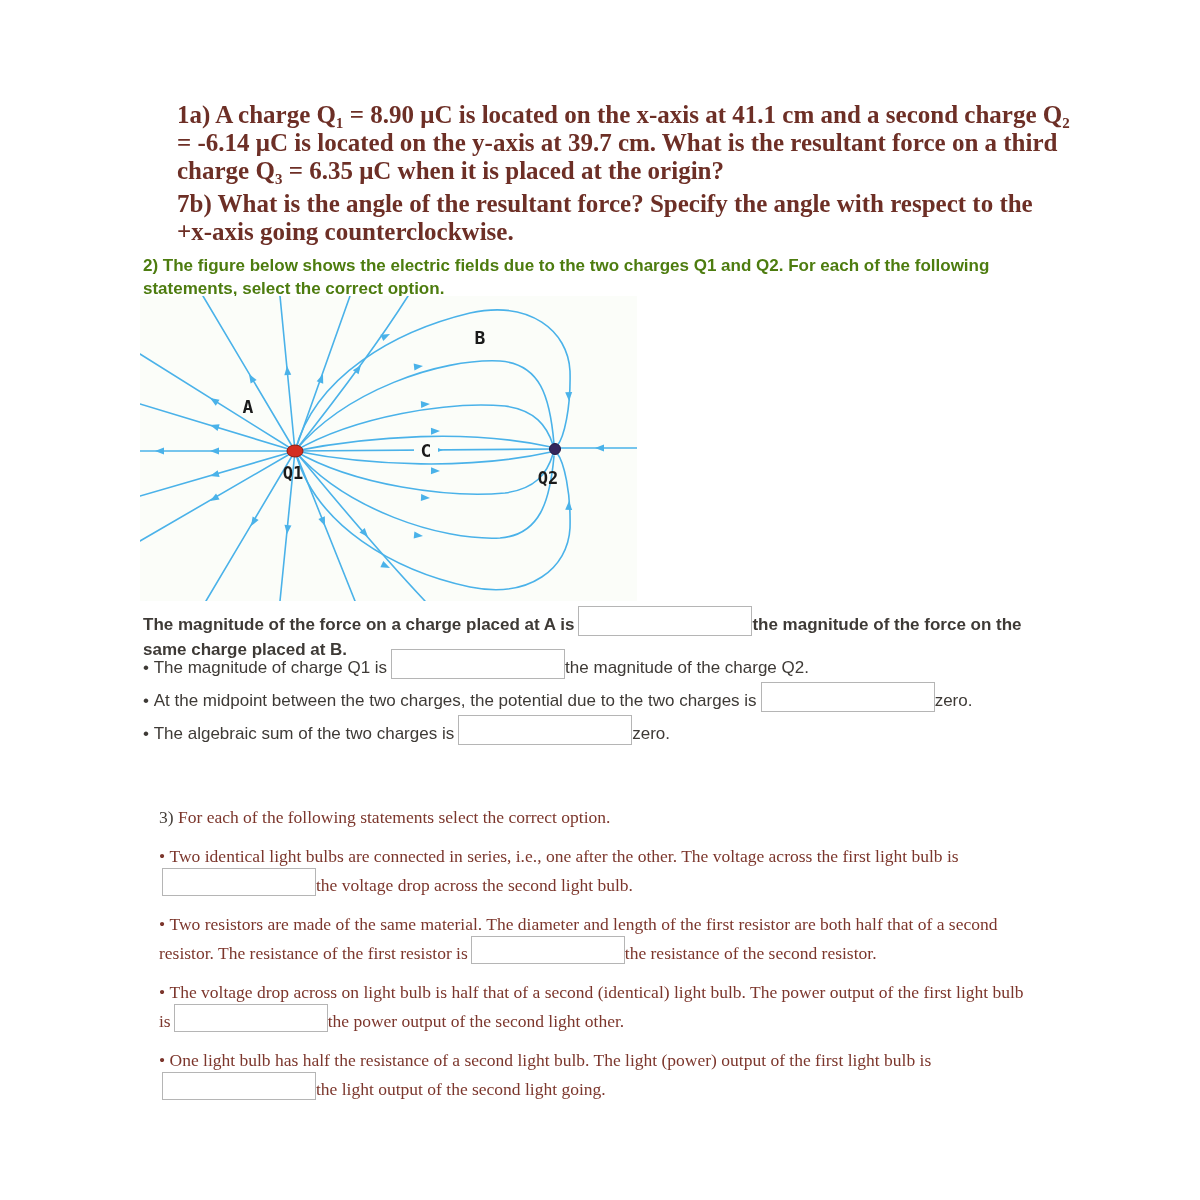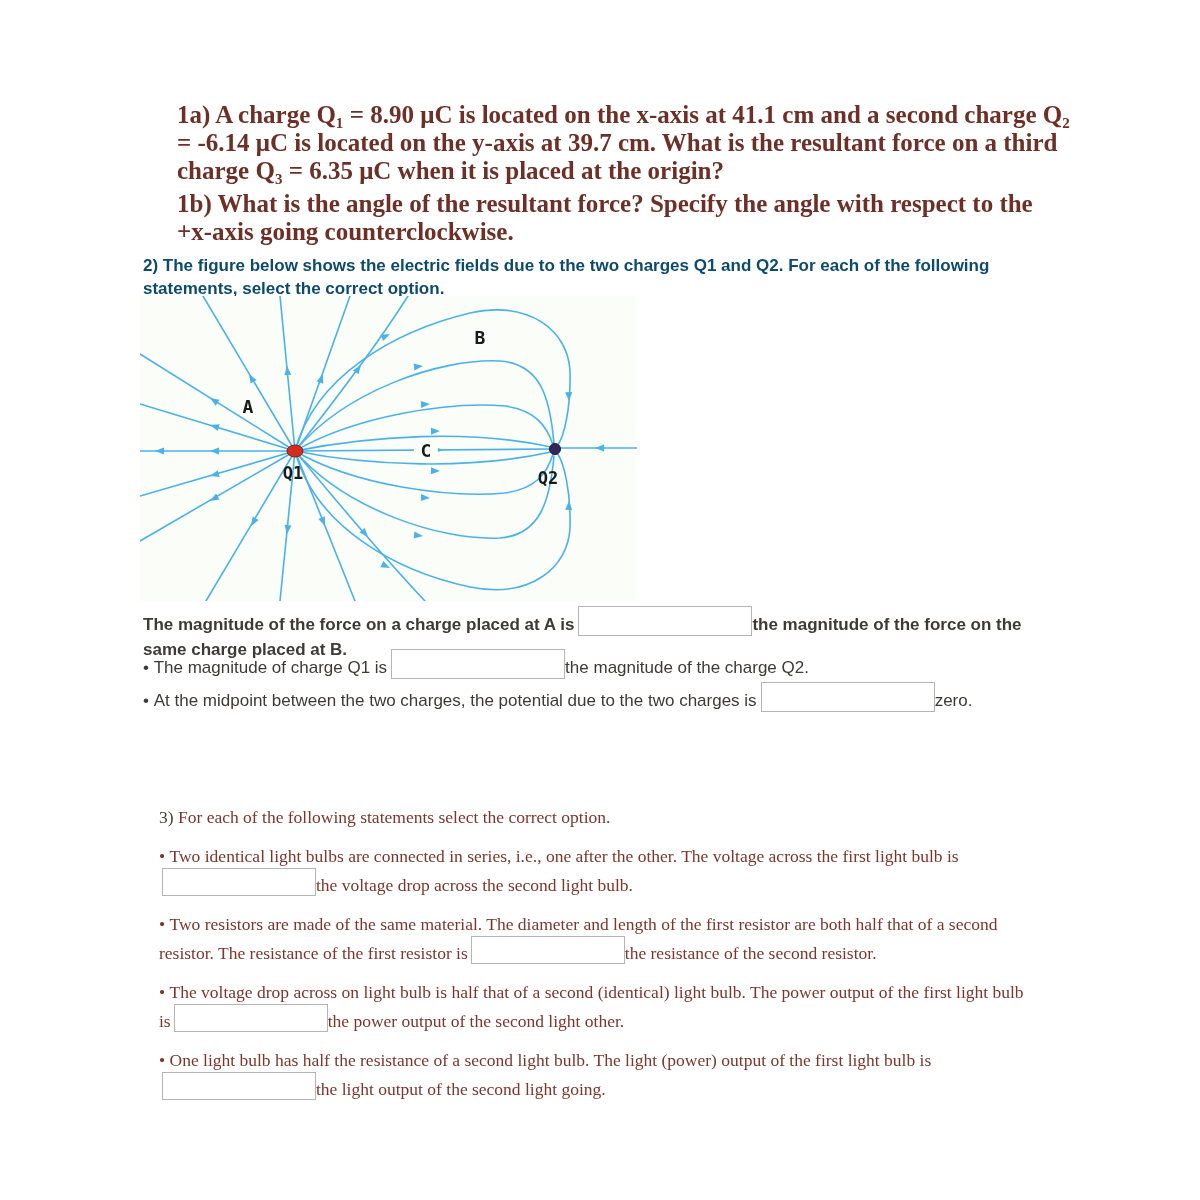--- a/index.html
+++ b/index.html
@@ -9,21 +9,21 @@
   }
   .serif1{
     position:absolute;left:177px;width:893px;
     font-family:"Liberation Serif","DejaVu Serif",serif;
     font-size:25px;line-height:28px;color:#6d2f26;font-weight:600;
   }
   #q1a{top:101px;}
   #q1b{top:190px;}
   #q2h{
     position:absolute;left:143px;top:254px;width:852px;
-    font-size:17px;line-height:23px;color:#0c4a6e;font-weight:700;
+    font-size:17px;line-height:23px;color:#4d7c0f;font-weight:700;
   }
   #figure{position:absolute;left:140px;top:296px;width:497px;height:305px;}
   #stmtA{
     position:absolute;left:143px;top:606px;width:895px;
     font-size:17px;line-height:25px;color:#3e3a36;font-weight:600;
   }
   #blist2{
     position:absolute;left:143px;top:649px;width:925px;
     font-size:17px;color:#3e3a36;font-weight:400;
   }
@@ -41,21 +41,21 @@
     display:inline-block;width:172px;height:28px;background:#ffffff;
     border:1px solid #b5b5b5;vertical-align:-6px;margin-left:4px;margin-right:0;
   }
   .ansbox.s3{width:152px;height:26px;vertical-align:-5px;margin-left:3px;}
   svg text{font-family:"DejaVu Sans Mono","Liberation Mono",monospace;font-weight:bold;fill:#1a1a1a;}
 </style>
 </head>
 <body>
 
 <div id="q1a" class="serif1">1a) A charge Q₁ = 8.90 μC is located on the x-axis at 41.1 cm and a second charge Q₂ = -6.14 μC is located on the y-axis at 39.7 cm. What is the resultant force on a third charge Q₃ = 6.35 μC when it is placed at the origin?</div>
-<div id="q1b" class="serif1">1b)  What is the angle of the resultant force? Specify the angle with respect to the +x-axis going counterclockwise.</div>
+<div id="q1b" class="serif1">7b)  What is the angle of the resultant force? Specify the angle with respect to the +x-axis going counterclockwise.</div>
 <div id="q2h">2) The figure below shows the electric fields due to the two charges Q1 and Q2. For each of the following statements, select the correct option.</div>
 
 <div id="figure">
 <svg width="497" height="305" viewBox="0 0 497 305">
   <rect x="0" y="0" width="497" height="305" fill="#fbfdf9"></rect>
   <g stroke="#4ab2e9" stroke-width="1.6" fill="none" stroke-linecap="round">
 
     <path d="M155,155 L0,155"></path>
     <path d="M155,155 L0,108"></path>
     <path d="M155,155 L0,58"></path>
@@ -120,20 +120,21 @@
   <text x="153" y="183" font-size="17" text-anchor="middle">Q1</text>
   <text x="408" y="188" font-size="17" text-anchor="middle">Q2</text>
 </svg>
 </div>
 
 <div id="stmtA"><span>The magnitude of the force on a charge placed at A is</span><span class="ansbox"></span><span>the magnitude of the force on the same charge placed at B.</span></div>
 
 <div id="blist2">
   <div class="b2"><span>The magnitude of charge Q1 is</span><span class="ansbox"></span><span>the magnitude of the charge Q2.</span></div>
   <div class="b2"><span>At the midpoint between the two charges, the potential due to the two charges is</span><span class="ansbox"></span><span>zero.</span></div>
+  <div class="b2"><span>The algebraic sum of the two charges is</span><span class="ansbox"></span><span>zero.</span></div>
 </div>
 
 <div id="sec3">
   <p><span class="q3num">3)</span><span> For each of the following statements select the correct option.</span></p>
   <p class="b3"><span>Two identical light bulbs are connected in series, i.e., one after the other. The voltage across the first light bulb is</span><span class="ansbox s3"></span><span>the voltage drop across the second light bulb.</span></p>
   <p class="b3"><span>Two resistors are made of the same material. The diameter and length of the first resistor are both half that of a second resistor. The resistance of the first resistor is</span><span class="ansbox s3"></span><span>the resistance of the second resistor.</span></p>
   <p class="b3"><span>The voltage drop across on light bulb is half that of a second (identical) light bulb. The power output of the first light bulb is</span><span class="ansbox s3"></span><span>the power output of the second light other.</span></p>
   <p class="b3"><span>One light bulb has half the resistance of a second light bulb. The light (power) output of the first light bulb is</span><span class="ansbox s3"></span><span>the light output of the second light going.</span></p>
 </div>
 

